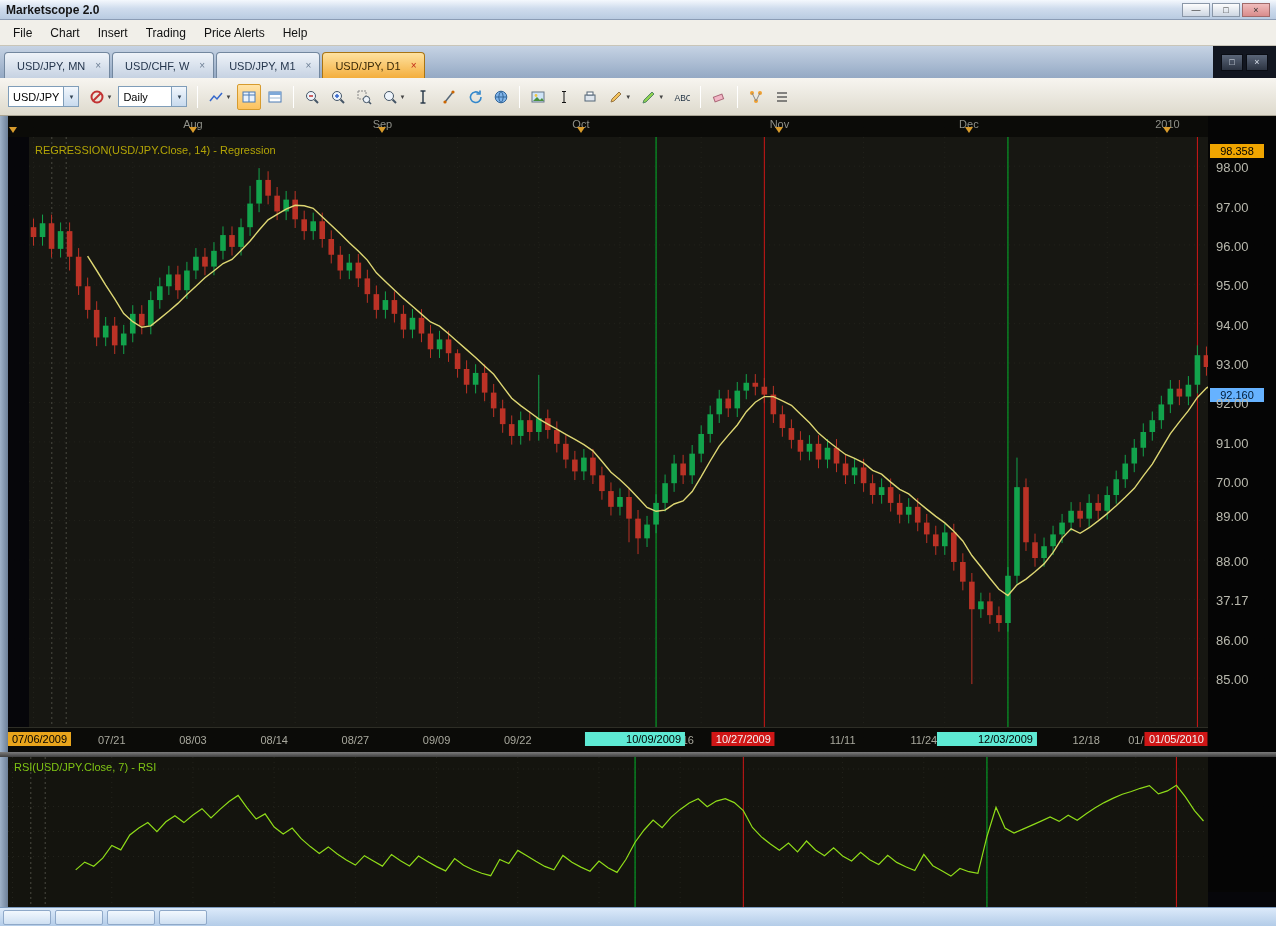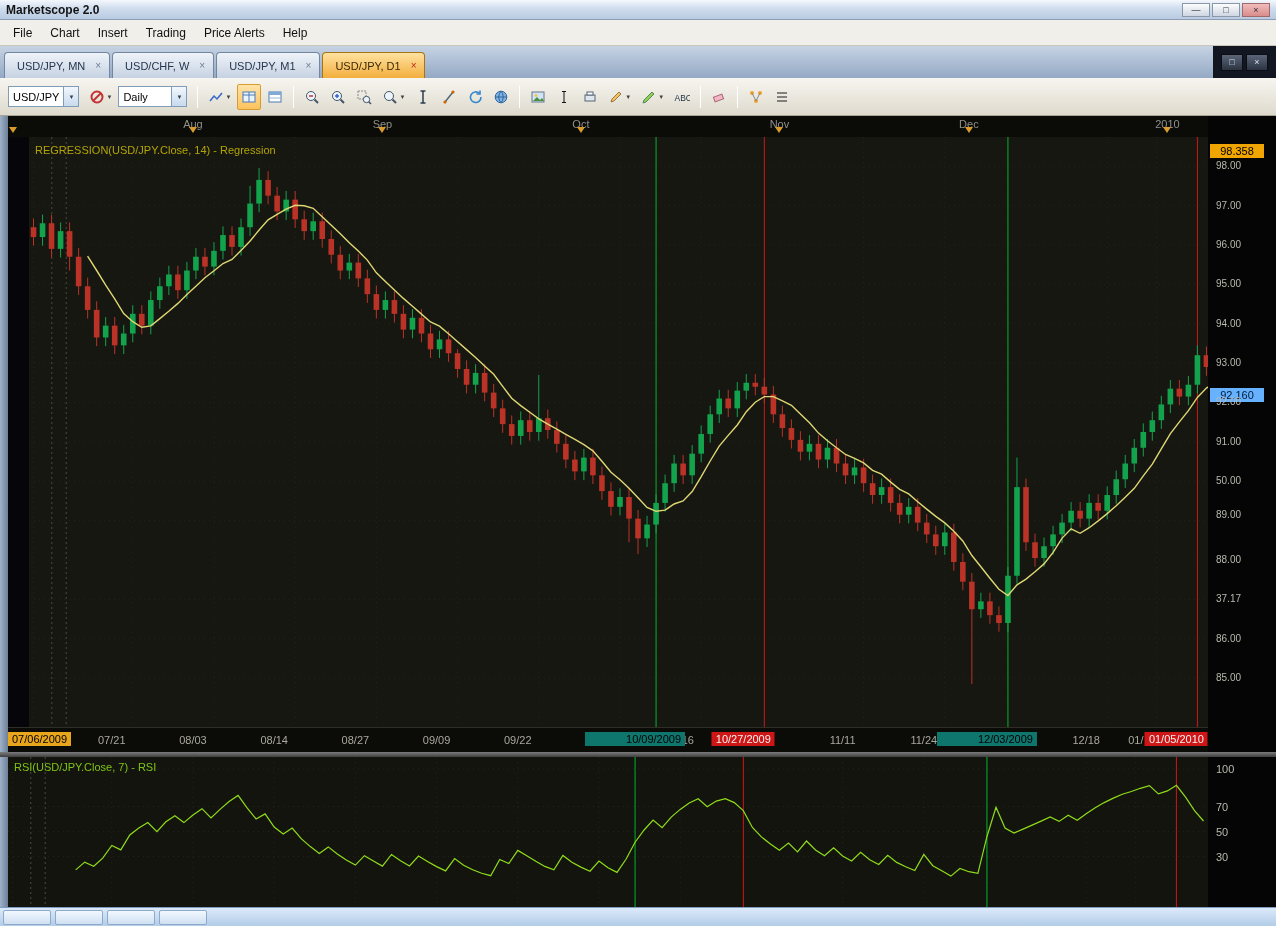--- a/index.html
+++ b/index.html
@@ -54,24 +54,24 @@
   .mtri{position:absolute;bottom:0;width:0;height:0;border:4px solid transparent;
     border-top:6px solid #d89b2c;transform:translateX(-50%);}
   .plotwrap{position:absolute;left:8px;top:21px;width:1200px;height:590px;background:#171712;margin-left:21px;}
   #mainsvg{position:absolute;left:0;top:0;display:block;}
   .chartlabel{position:absolute;left:6px;top:7px;font-size:11px;color:#b2a406;}
   .dateaxis{position:absolute;left:8px;top:611px;width:1200px;height:25px;background:#0b0b08;
     border-top:1px solid #2e2e26;overflow:hidden;}
   .dlabel{position:absolute;top:6px;transform:translateX(-50%);font-size:11px;color:#a9a99e;white-space:nowrap;}
   .dbox{position:absolute;top:4px;transform:translateX(-50%);font-size:11px;padding:1px 4px;white-space:nowrap;}
   .dbox.yellow{background:#e9a51c;color:#000;}
-  .dbox.green{background:#0f766e;color:#000;padding-left:41px;}
+  .dbox.green{background:#5eead4;color:#000;padding-left:41px;}
   .dbox.red{background:#cf1616;color:#f2f2f2;}
   .priceaxis{position:absolute;left:1208px;top:0;width:68px;height:776px;background:#050505;}
-  .plabel{position:absolute;left:8px;font-size:10px;color:#b9b9ae;}
+  .plabel{position:absolute;left:8px;font-size:13px;color:#b9b9ae;}
   .badge{position:absolute;left:2px;width:54px;text-align:center;font-size:11px;padding:1px 0;}
   .badge.top{background:#f0a500;color:#000;}
   .badge.cur{background:#66b2ff;color:#001a33;}
   .splitter{position:absolute;left:0;top:636px;width:1276px;height:5px;
     background:linear-gradient(#7c7c7c,#3f3f3f);}
   .rsiwrap{position:absolute;left:8px;top:641px;width:1200px;height:150px;background:#14140e;}
   #rsisvg{position:absolute;left:0;top:0;display:block;}
   .rsilabel{position:absolute;left:6px;top:4px;font-size:11px;color:#7fc414;}
   .rsiaxis{position:absolute;left:1208px;top:641px;width:68px;height:150px;background:#050505;}
   .rlabel{position:absolute;left:8px;font-size:11px;color:#b9b9ae;}
@@ -679,21 +679,21 @@
       <div class="badge top" id="badge-top" style="top: 28.0454px;">98.358</div>
       <div class="badge cur" id="badge-cur" style="top: 272.159px;">92.160</div>
     <div class="plabel" style="top: 44.1455px;">98.00</div>
         <div class="plabel" style="top: 83.5314px;">97.00</div>
         <div class="plabel" style="top: 122.917px;">96.00</div>
         <div class="plabel" style="top: 162.303px;">95.00</div>
         <div class="plabel" style="top: 201.689px;">94.00</div>
         <div class="plabel" style="top: 241.075px;">93.00</div>
         <div class="plabel" style="top: 280.461px;">92.00</div>
         <div class="plabel" style="top: 319.846px;">91.00</div>
-        <div class="plabel" style="top: 359.232px;">50.00</div>
+        <div class="plabel" style="top: 359.232px;">70.00</div>
         <div class="plabel" style="top: 393px;">89.00</div>
         <div class="plabel" style="top: 438.004px;">88.00</div>
         <div class="plabel" style="top: 477.39px;">37.17</div>
         <div class="plabel" style="top: 516.776px;">86.00</div>
         <div class="plabel" style="top: 556.162px;">85.00</div>
       </div>
     <div class="splitter"></div>
     <div class="rsiwrap">
       <svg id="rsisvg" width="1200" height="150" viewBox="0 0 1200 150">
           <rect x="0" y="0" width="1200" height="150" fill="#14140e"></rect>
@@ -721,26 +721,20 @@
           <line x1="22.8" y1="0" x2="22.8" y2="150" stroke="#4a4a42" stroke-dasharray="2,3"></line>
           <line x1="37.2" y1="0" x2="37.2" y2="150" stroke="#4a4a42" stroke-dasharray="2,3"></line>
           <line x1="627.0676691729324" y1="0" x2="627.0676691729324" y2="150" stroke="#00b42a" stroke-width="1"></line>
           <line x1="735.3383458646617" y1="0" x2="735.3383458646617" y2="150" stroke="#cf1616" stroke-width="1"></line>
           <line x1="978.9473684210527" y1="0" x2="978.9473684210527" y2="150" stroke="#00b42a" stroke-width="1"></line>
           <line x1="1168.421052631579" y1="0" x2="1168.421052631579" y2="150" stroke="#cf1616" stroke-width="1"></line>
           <polyline points="67.7,112.9 76.7,105.1 85.7,109.3 94.7,101.1 103.8,88.5 112.8,92.9 121.8,77.9 130.8,71.1 139.8,65.5 148.9,74.6 157.9,64.8 166.9,58.8 175.9,65.6 185.0,58.1 194.0,51.7 203.0,61.0 212.0,52.4 221.1,44.5 230.1,38.4 239.1,50.9 248.1,62.0 257.1,56.9 266.2,70.1 275.2,77.0 284.2,71.1 293.2,81.7 302.3,89.6 311.3,96.4 320.3,89.9 329.3,97.0 338.3,103.1 347.4,108.1 356.4,98.7 365.4,104.0 374.4,109.1 383.5,97.5 392.5,103.7 401.5,108.9 410.5,99.0 419.5,104.4 428.6,109.6 437.6,113.9 446.6,101.6 455.6,108.3 464.7,112.7 473.7,116.3 482.7,118.7 491.7,102.4 500.8,106.5 509.8,93.4 518.8,98.7 527.8,104.2 536.8,109.4 545.9,112.7 554.9,98.4 563.9,105.2 572.9,110.1 582.0,114.2 591.0,104.0 600.0,110.7 609.0,115.4 618.0,102.3 627.1,85.2 636.1,73.0 645.1,63.0 654.1,70.6 663.2,60.1 672.2,52.4 681.2,46.0 690.2,41.7 699.2,49.8 708.3,44.1 717.3,41.7 726.3,45.6 735.3,53.6 744.4,70.5 753.4,79.9 762.4,87.0 771.4,93.3 780.5,86.1 789.5,94.9 798.5,84.0 807.5,93.0 816.5,98.7 825.6,90.7 834.6,98.9 843.6,104.0 852.6,95.3 861.7,102.8 870.7,107.5 879.7,98.3 888.7,105.4 897.7,109.7 906.8,113.5 915.8,97.4 924.8,108.7 933.8,113.8 942.9,119.1 951.9,111.5 960.9,114.7 969.9,116.4 978.9,79.7 988.0,50.3 997.0,71.1 1006.0,76.0 1015.0,72.1 1024.1,68.1 1033.1,64.1 1042.1,60.0 1051.1,64.4 1060.2,58.3 1069.2,63.3 1078.2,56.7 1087.2,50.8 1096.2,45.6 1105.3,41.1 1114.3,37.2 1123.3,34.5 1132.3,31.3 1141.4,28.6 1150.4,36.9 1159.4,33.9 1168.4,28.3 1177.4,39.9 1186.5,53.7 1195.5,64.0" fill="none" stroke="#8fdc19" stroke-width="1.2"></polyline>
         </svg>
       <div class="rsilabel">RSI(USD/JPY.Close, 7) - RSI</div>
     </div>
-    <div class="rsiaxis" id="rsiaxis">
-        <div class="rlabel" style="top: 6px;">100</div>
-        <div class="rlabel" style="top: 43.5px;">70</div>
-        <div class="rlabel" style="top: 68.5px;">50</div>
-        <div class="rlabel" style="top: 93.5px;">30</div>
-      </div>
   </div>
 
   <div class="taskbar" id="taskbar">
       <div class="tkbtn"></div>
       <div class="tkbtn"></div>
       <div class="tkbtn"></div>
       <div class="tkbtn"></div>
     </div>
 
 </div>

